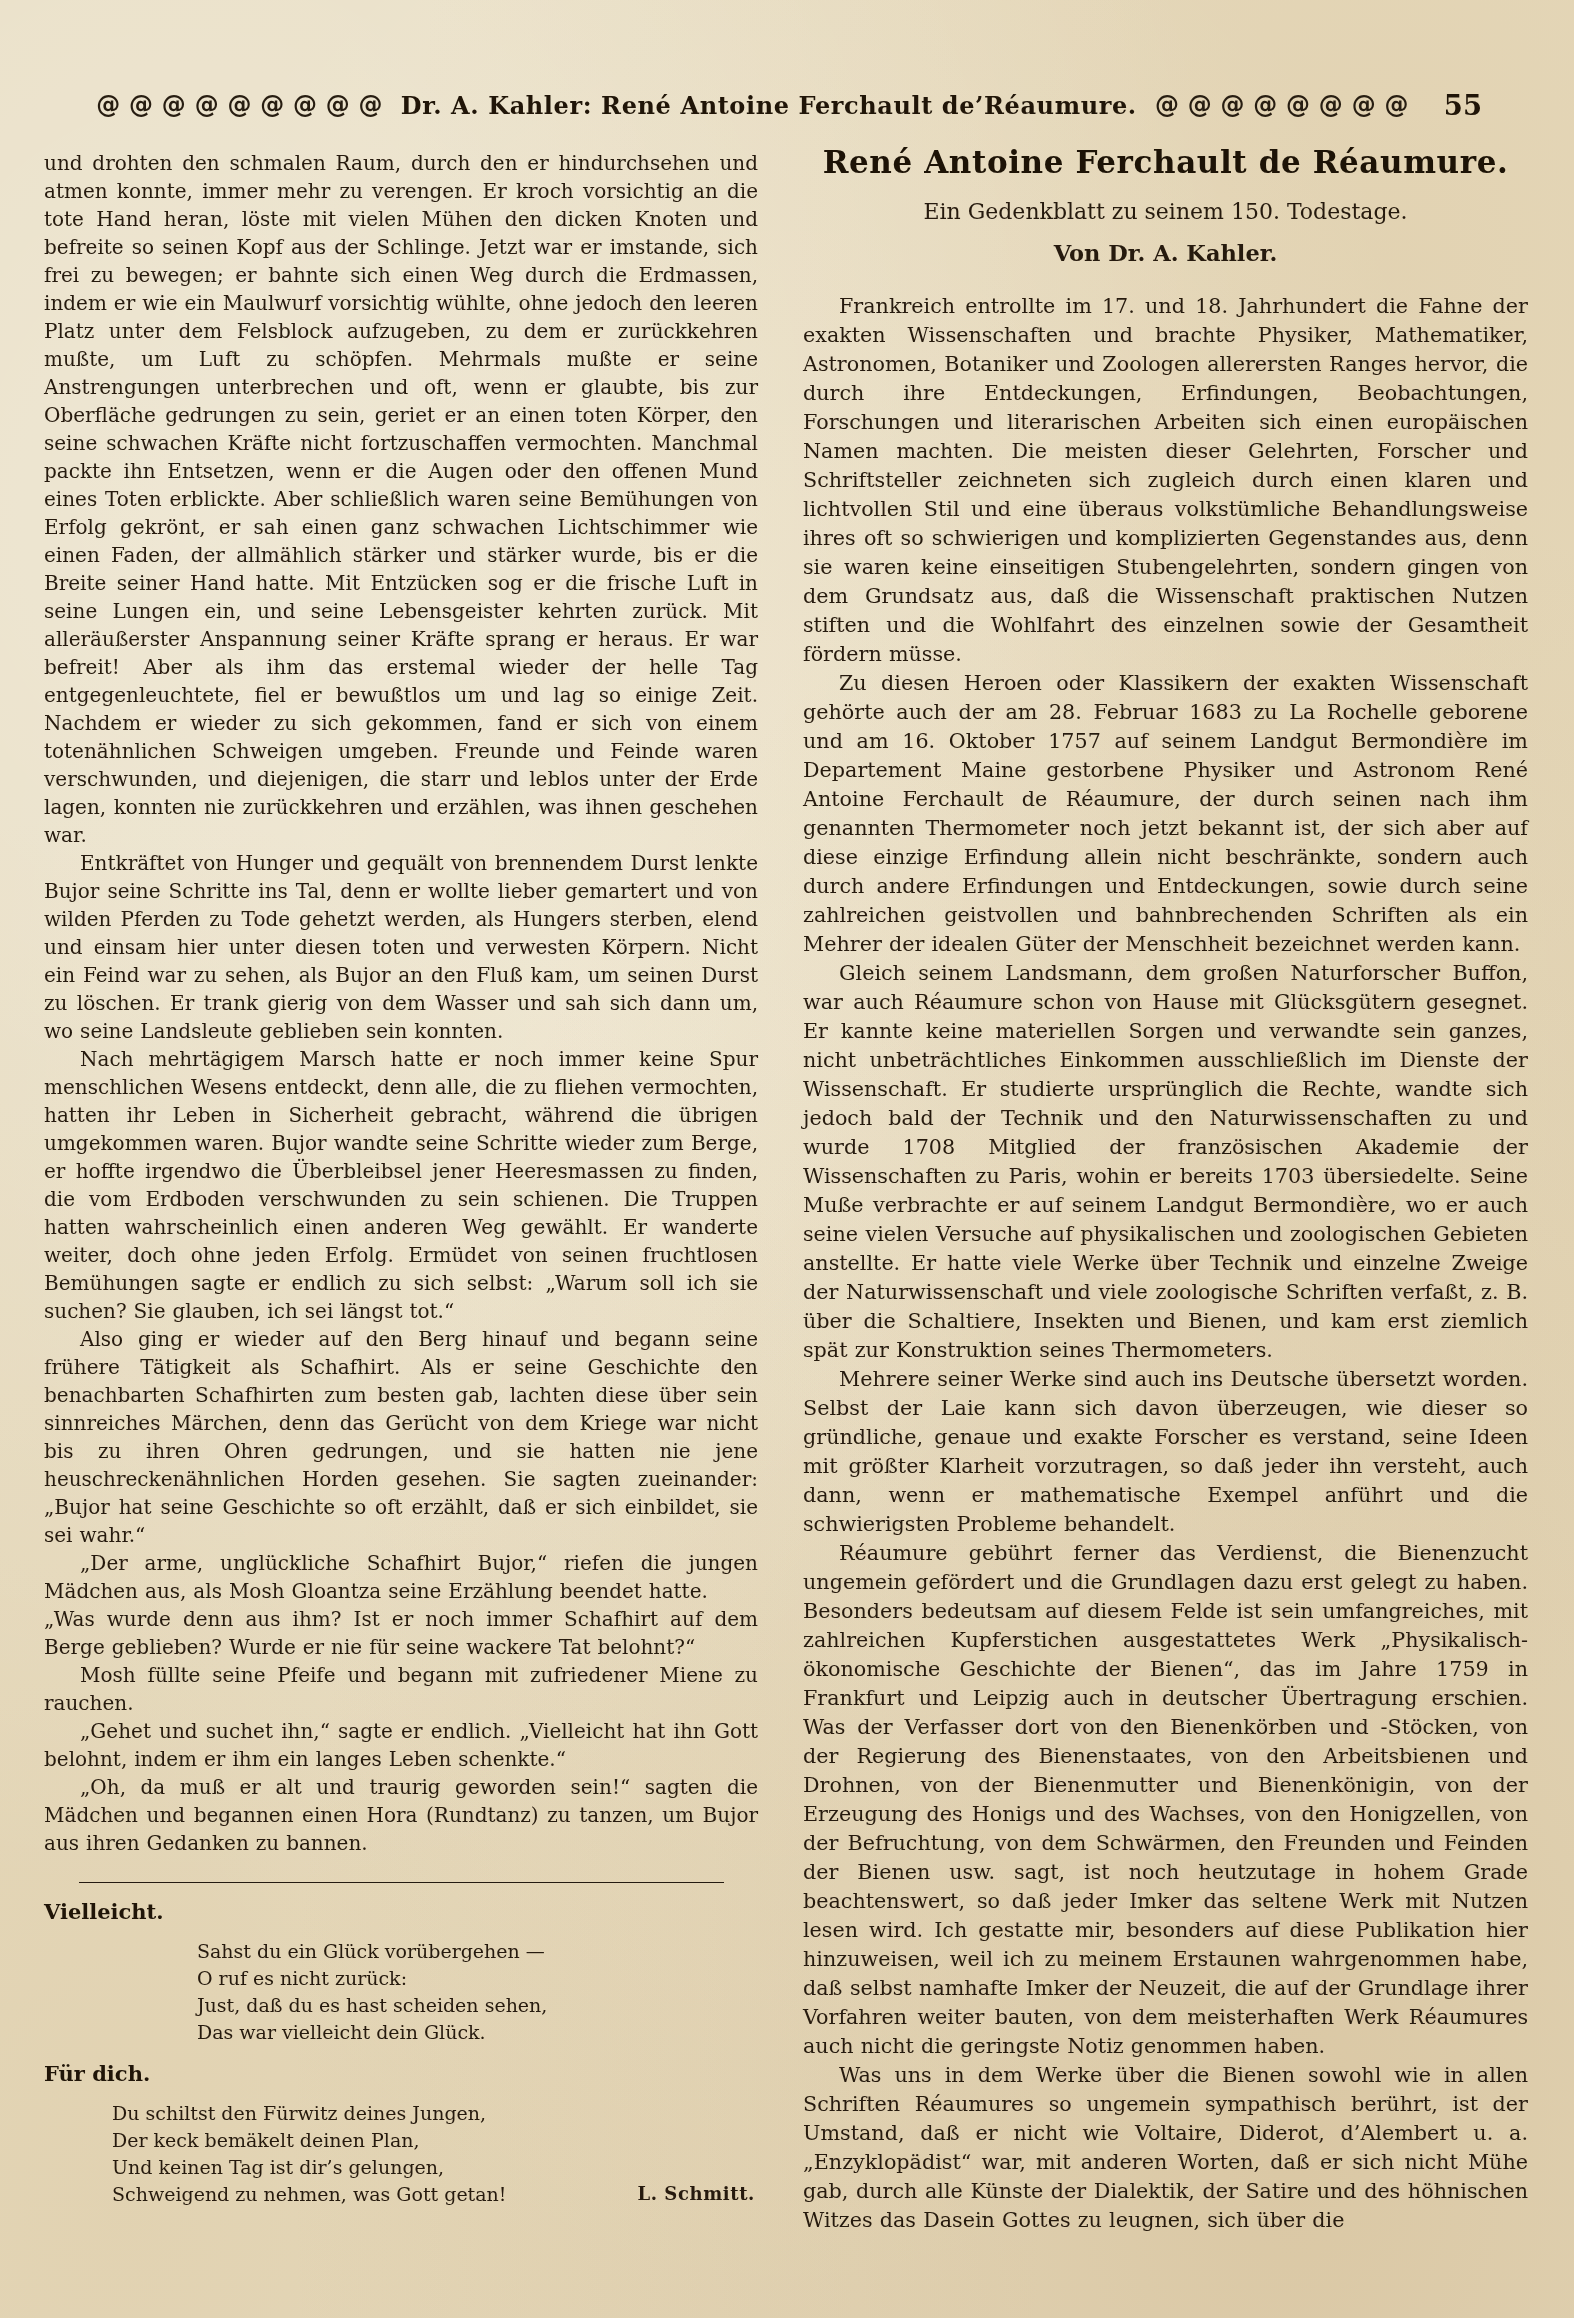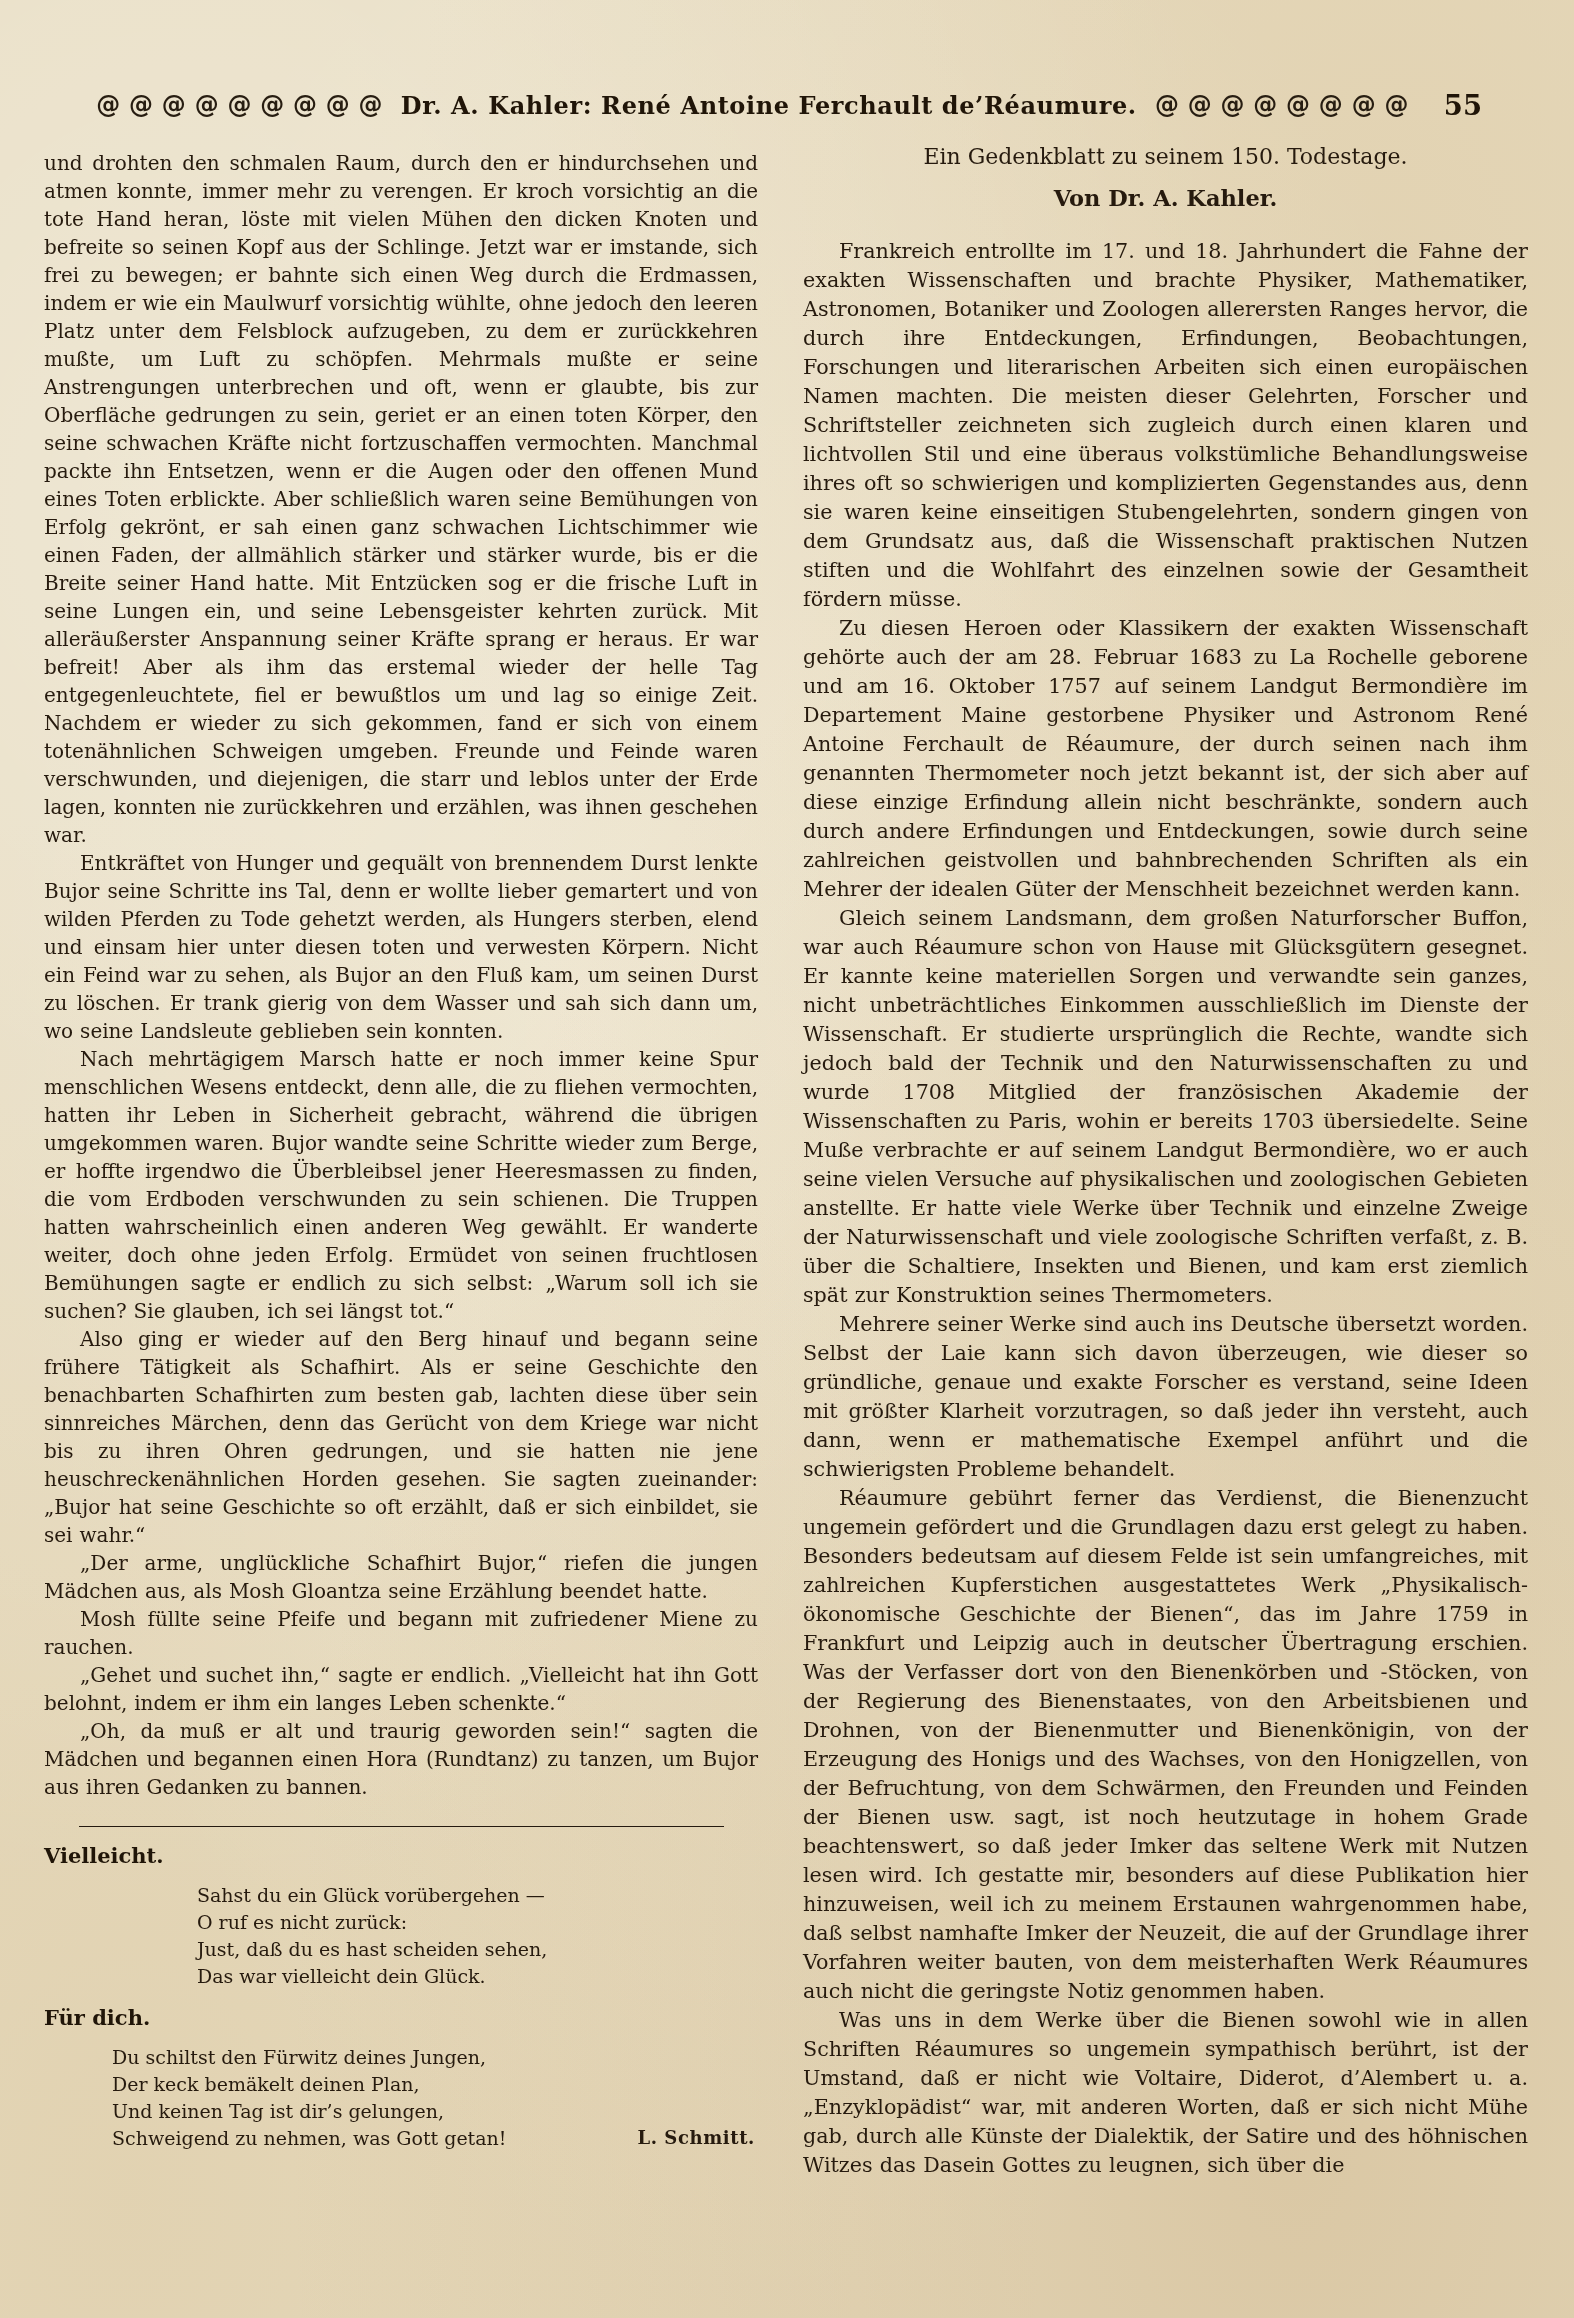--- a/index.html
+++ b/index.html
@@ -98,20 +98,21 @@
     <span class="orn">@</span>
     <span class="page-num">55</span>
   </div>
 
   <div class="col-left">
     <p class="story">und drohten den schmalen Raum, durch den er hindurchsehen und atmen konnte, immer mehr zu verengen. Er kroch vorsichtig an die tote Hand heran, löste mit vielen Mühen den dicken Knoten und befreite so seinen Kopf aus der Schlinge. Jetzt war er imstande, sich frei zu bewegen; er bahnte sich einen Weg durch die Erdmassen, indem er wie ein Maulwurf vorsichtig wühlte, ohne jedoch den leeren Platz unter dem Felsblock aufzugeben, zu dem er zurückkehren mußte, um Luft zu schöpfen. Mehrmals mußte er seine Anstrengungen unterbrechen und oft, wenn er glaubte, bis zur Oberfläche gedrungen zu sein, geriet er an einen toten Körper, den seine schwachen Kräfte nicht fortzuschaffen vermochten. Manchmal packte ihn Entsetzen, wenn er die Augen oder den offenen Mund eines Toten erblickte. Aber schließlich waren seine Bemühungen von Erfolg gekrönt, er sah einen ganz schwachen Lichtschimmer wie einen Faden, der allmählich stärker und stärker wurde, bis er die Breite seiner Hand hatte. Mit Entzücken sog er die frische Luft in seine Lungen ein, und seine Lebensgeister kehrten zurück. Mit alleräußerster Anspannung seiner Kräfte sprang er heraus. Er war befreit! Aber als ihm das erstemal wieder der helle Tag entgegenleuchtete, fiel er bewußtlos um und lag so einige Zeit. Nachdem er wieder zu sich gekommen, fand er sich von einem totenähnlichen Schweigen umgeben. Freunde und Feinde waren verschwunden, und diejenigen, die starr und leblos unter der Erde lagen, konnten nie zurückkehren und erzählen, was ihnen geschehen war.</p>
     <p class="story indent">Entkräftet von Hunger und gequält von brennendem Durst lenkte Bujor seine Schritte ins Tal, denn er wollte lieber gemartert und von wilden Pferden zu Tode gehetzt werden, als Hungers sterben, elend und einsam hier unter diesen toten und verwesten Körpern. Nicht ein Feind war zu sehen, als Bujor an den Fluß kam, um seinen Durst zu löschen. Er trank gierig von dem Wasser und sah sich dann um, wo seine Landsleute geblieben sein konnten.</p>
     <p class="story indent">Nach mehrtägigem Marsch hatte er noch immer keine Spur menschlichen Wesens entdeckt, denn alle, die zu fliehen vermochten, hatten ihr Leben in Sicherheit gebracht, während die übrigen umgekommen waren. Bujor wandte seine Schritte wieder zum Berge, er hoffte irgendwo die Überbleibsel jener Heeresmassen zu finden, die vom Erdboden verschwunden zu sein schienen. Die Truppen hatten wahrscheinlich einen anderen Weg gewählt. Er wanderte weiter, doch ohne jeden Erfolg. Ermüdet von seinen fruchtlosen Bemühungen sagte er endlich zu sich selbst: „Warum soll ich sie suchen? Sie glauben, ich sei längst tot.“</p>
     <p class="story indent">Also ging er wieder auf den Berg hinauf und begann seine frühere Tätigkeit als Schafhirt. Als er seine Geschichte den benachbarten Schafhirten zum besten gab, lachten diese über sein sinnreiches Märchen, denn das Gerücht von dem Kriege war nicht bis zu ihren Ohren gedrungen, und sie hatten nie jene heuschreckenähnlichen Horden gesehen. Sie sagten zueinander: „Bujor hat seine Geschichte so oft erzählt, daß er sich einbildet, sie sei wahr.“</p>
     <p class="story indent">„Der arme, unglückliche Schafhirt Bujor,“ riefen die jungen Mädchen aus, als Mosh Gloantza seine Erzählung beendet hatte.</p>
+    <p class="story">„Was wurde denn aus ihm? Ist er noch immer Schafhirt auf dem Berge geblieben? Wurde er nie für seine wackere Tat belohnt?“</p>
     <p class="story indent">Mosh füllte seine Pfeife und begann mit zufriedener Miene zu rauchen.</p>
     <p class="story indent">„Gehet und suchet ihn,“ sagte er endlich. „Vielleicht hat ihn Gott belohnt, indem er ihm ein langes Leben schenkte.“</p>
     <p class="story indent">„Oh, da muß er alt und traurig geworden sein!“ sagten die Mädchen und begannen einen Hora (Rundtanz) zu tanzen, um Bujor aus ihren Gedanken zu bannen.</p>
 
     <hr class="divider">
 
     <div class="poem-title">Vielleicht.</div>
     <div class="poem">
       <div>Sahst du ein Glück vorübergehen —</div>
       <div>O ruf es nicht zurück:</div>
@@ -123,20 +124,21 @@
     <div class="poem second">
       <div>Du schiltst den Fürwitz deines Jungen,</div>
       <div>Der keck bemäkelt deinen Plan,</div>
       <div>Und keinen Tag ist dir’s gelungen,</div>
       <div>Schweigend zu nehmen, was Gott getan!</div>
       <span class="signature">L. Schmitt.</span>
     </div>
   </div>
 
   <div class="col-right">
+    <div class="article-title">René Antoine Ferchault de Réaumure.</div>
     <div class="article-subtitle">Ein Gedenkblatt zu seinem 150. Todestage.</div>
     <div class="article-byline">Von Dr. A. Kahler.</div>
 
     <p class="art indent">Frankreich entrollte im 17. und 18. Jahrhundert die Fahne der exakten Wissenschaften und brachte Physiker, Mathematiker, Astronomen, Botaniker und Zoologen allerersten Ranges hervor, die durch ihre Entdeckungen, Erfindungen, Beobachtungen, Forschungen und literarischen Arbeiten sich einen europäischen Namen machten. Die meisten dieser Gelehrten, Forscher und Schriftsteller zeichneten sich zugleich durch einen klaren und lichtvollen Stil und eine überaus volkstümliche Behandlungsweise ihres oft so schwierigen und komplizierten Gegenstandes aus, denn sie waren keine einseitigen Stubengelehrten, sondern gingen von dem Grundsatz aus, daß die Wissenschaft praktischen Nutzen stiften und die Wohlfahrt des einzelnen sowie der Gesamtheit fördern müsse.</p>
     <p class="art indent">Zu diesen Heroen oder Klassikern der exakten Wissenschaft gehörte auch der am 28. Februar 1683 zu La Rochelle geborene und am 16. Oktober 1757 auf seinem Landgut Bermondière im Departement Maine gestorbene Physiker und Astronom René Antoine Ferchault de Réaumure, der durch seinen nach ihm genannten Thermometer noch jetzt bekannt ist, der sich aber auf diese einzige Erfindung allein nicht beschränkte, sondern auch durch andere Erfindungen und Entdeckungen, sowie durch seine zahlreichen geistvollen und bahnbrechenden Schriften als ein Mehrer der idealen Güter der Menschheit bezeichnet werden kann.</p>
     <p class="art indent">Gleich seinem Landsmann, dem großen Naturforscher Buffon, war auch Réaumure schon von Hause mit Glücksgütern gesegnet. Er kannte keine materiellen Sorgen und verwandte sein ganzes, nicht unbeträchtliches Einkommen ausschließlich im Dienste der Wissenschaft. Er studierte ursprünglich die Rechte, wandte sich jedoch bald der Technik und den Naturwissenschaften zu und wurde 1708 Mitglied der französischen Akademie der Wissenschaften zu Paris, wohin er bereits 1703 übersiedelte. Seine Muße verbrachte er auf seinem Landgut Bermondière, wo er auch seine vielen Versuche auf physikalischen und zoologischen Gebieten anstellte. Er hatte viele Werke über Technik und einzelne Zweige der Naturwissenschaft und viele zoologische Schriften verfaßt, z. B. über die Schaltiere, Insekten und Bienen, und kam erst ziemlich spät zur Konstruktion seines Thermometers.</p>
     <p class="art indent">Mehrere seiner Werke sind auch ins Deutsche übersetzt worden. Selbst der Laie kann sich davon überzeugen, wie dieser so gründliche, genaue und exakte Forscher es verstand, seine Ideen mit größter Klarheit vorzutragen, so daß jeder ihn versteht, auch dann, wenn er mathematische Exempel anführt und die schwierigsten Probleme behandelt.</p>
     <p class="art indent">Réaumure gebührt ferner das Verdienst, die Bienenzucht ungemein gefördert und die Grundlagen dazu erst gelegt zu haben. Besonders bedeutsam auf diesem Felde ist sein umfangreiches, mit zahlreichen Kupferstichen ausgestattetes Werk „Physikalisch-ökonomische Geschichte der Bienen“, das im Jahre 1759 in Frankfurt und Leipzig auch in deutscher Übertragung erschien. Was der Verfasser dort von den Bienenkörben und -Stöcken, von der Regierung des Bienenstaates, von den Arbeitsbienen und Drohnen, von der Bienenmutter und Bienenkönigin, von der Erzeugung des Honigs und des Wachses, von den Honigzellen, von der Befruchtung, von dem Schwärmen, den Freunden und Feinden der Bienen usw. sagt, ist noch heutzutage in hohem Grade beachtenswert, so daß jeder Imker das seltene Werk mit Nutzen lesen wird. Ich gestatte mir, besonders auf diese Publikation hier hinzuweisen, weil ich zu meinem Erstaunen wahrgenommen habe, daß selbst namhafte Imker der Neuzeit, die auf der Grundlage ihrer Vorfahren weiter bauten, von dem meisterhaften Werk Réaumures auch nicht die geringste Notiz genommen haben.</p>
     <p class="art indent">Was uns in dem Werke über die Bienen sowohl wie in allen Schriften Réaumures so ungemein sympathisch berührt, ist der Umstand, daß er nicht wie Voltaire, Diderot, d’Alembert u. a. „Enzyklopädist“ war, mit anderen Worten, daß er sich nicht Mühe gab, durch alle Künste der Dialektik, der Satire und des höhnischen Witzes das Dasein Gottes zu leugnen, sich über die</p>
   </div>

